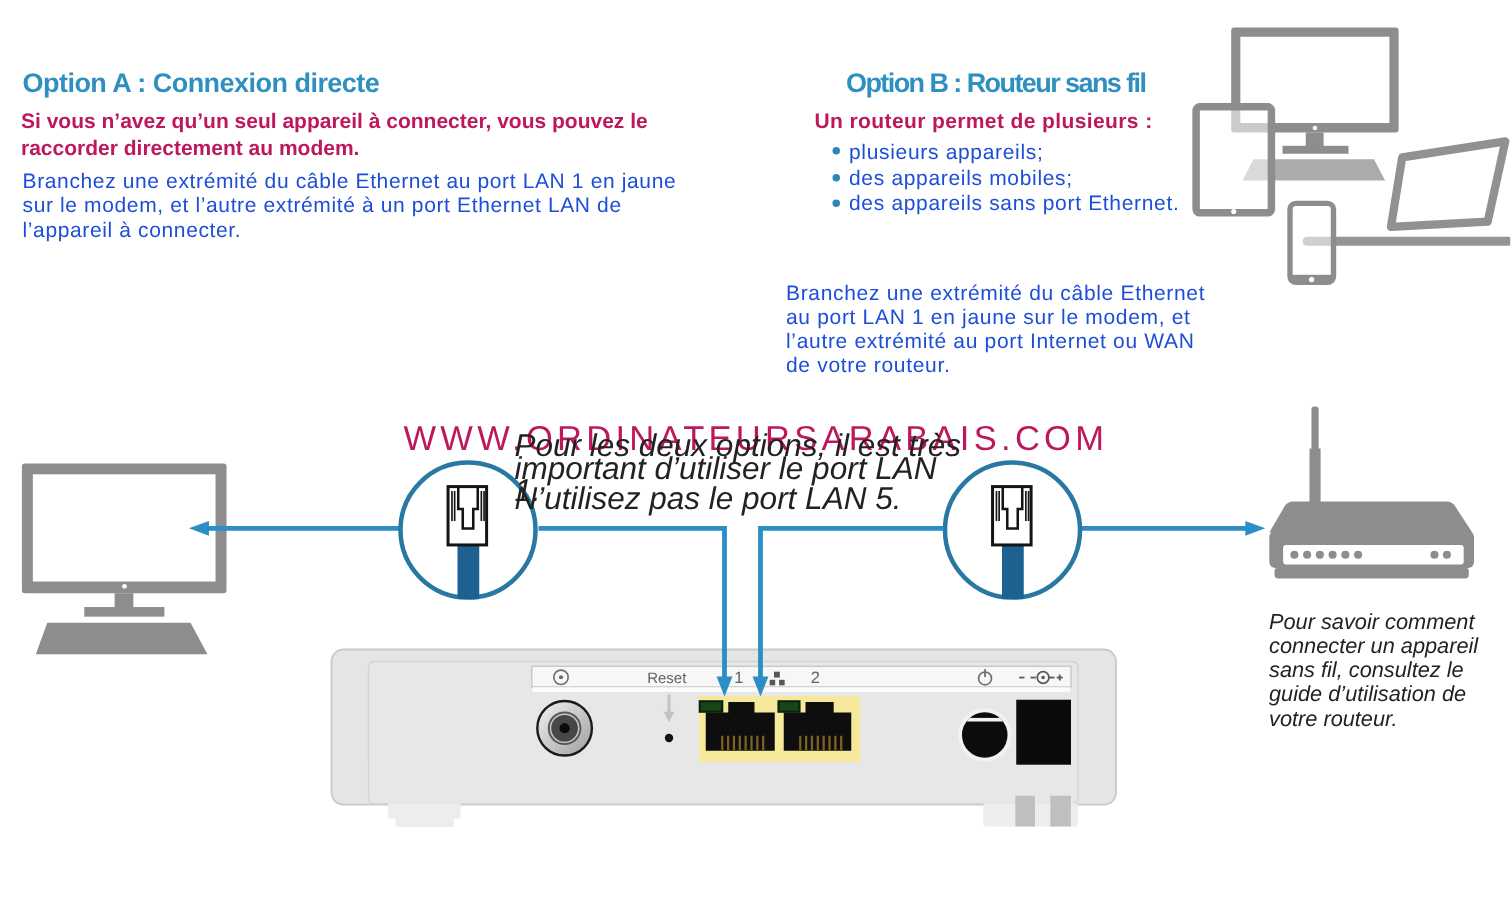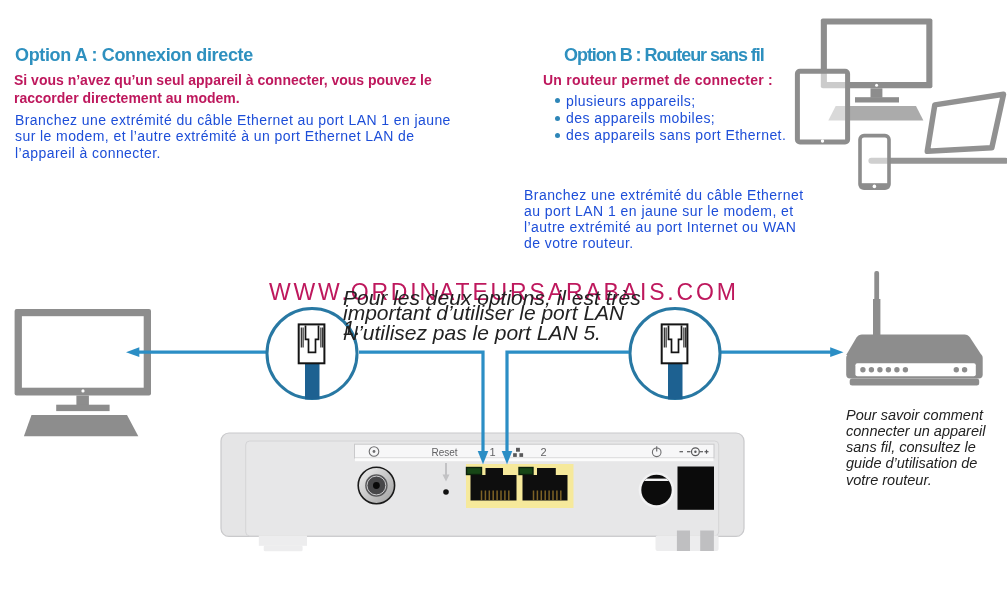--- a/index.html
+++ b/index.html
@@ -178,21 +178,21 @@
     </g>
     <polygon points="483,464.3 477.7,451 488.3,451" fill="#2b8ec5"></polygon>
     <polygon points="507,464.3 501.7,451 512.3,451" fill="#2b8ec5"></polygon>
   </svg>
 
   <div class="abs h" id="hA" style="left:15px;top:45px;letter-spacing:-0.35px;">Option A : Connexion directe</div>
   <div class="abs b" id="bA" style="left:14px;top:71px;">Si vous n’avez qu’un seul appareil à connecter, vous pouvez le<br>raccorder directement au modem.</div>
   <div class="abs r" id="rA" style="left:15px;top:112px;letter-spacing:0.42px;">Branchez une extrémité du câble Ethernet au port LAN 1 en jaune<br>sur le modem, et l’autre extrémité à un port Ethernet LAN de<br>l’appareil à connecter.</div>
 
   <div class="abs h" id="hB" style="left:564px;top:45px;letter-spacing:-1.05px;">Option B : Routeur sans fil</div>
-  <div class="abs b" id="bB" style="left:543px;top:71px;letter-spacing:0.26px;">Un routeur permet de connecter :</div>
+  <div class="abs b" id="bB" style="left:543px;top:71px;letter-spacing:0.26px;">Un routeur permet de plusieurs :</div>
   <div class="abs r" id="ul" style="left:555px;top:92.5px;line-height:17.4px;letter-spacing:0.45px;">
     <div><span class="dot"></span>plusieurs appareils;</div>
     <div><span class="dot"></span>des appareils mobiles;</div>
     <div><span class="dot"></span>des appareils sans port Ethernet.</div>
   </div>
   <div class="abs r" id="rB" style="left:524px;top:186.5px;letter-spacing:0.45px;">Branchez une extrémité du câble Ethernet<br>au port LAN 1 en jaune sur le modem, et<br>l’autre extrémité au port Internet ou WAN<br>de votre routeur.</div>
 
   <div class="abs it" id="it1" style="left:343px;top:289.5px;width:300px;">Pour les deux options, il est très<br>important d’utiliser le port LAN 1.</div>
   <div class="abs it" id="it2" style="left:343px;top:324.5px;width:300px;">N’utilisez pas le port LAN 5.</div>
 

